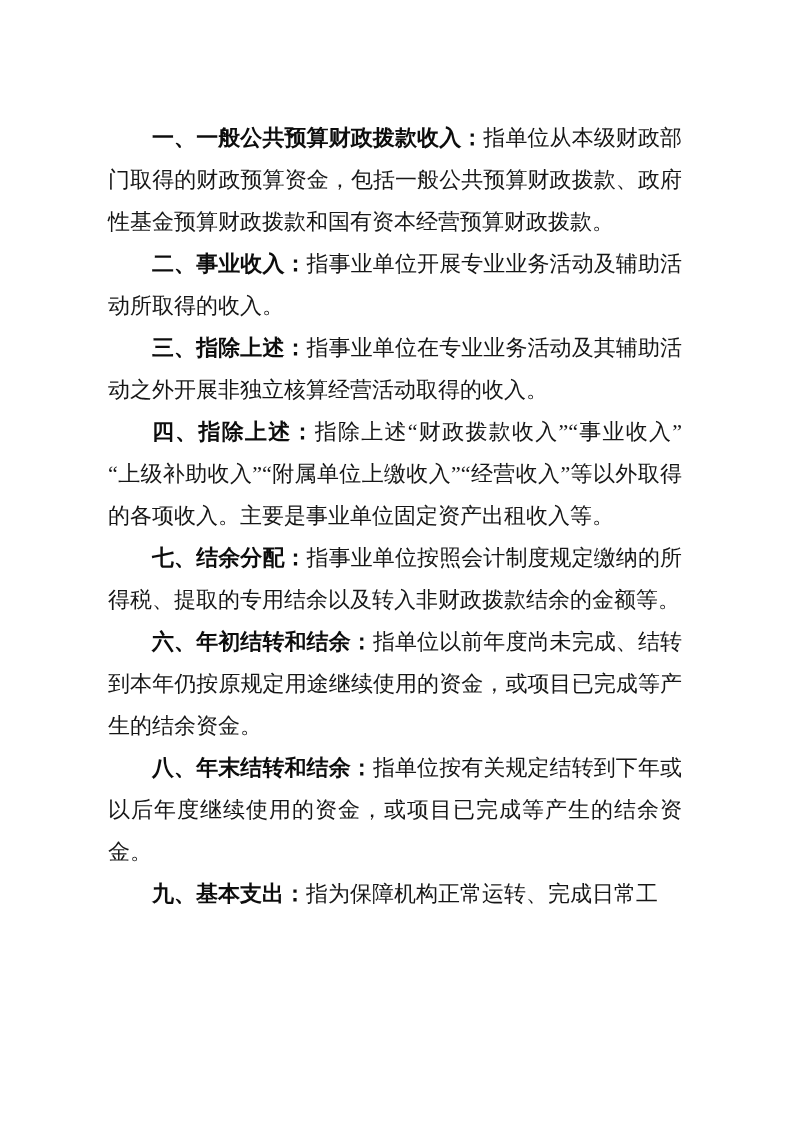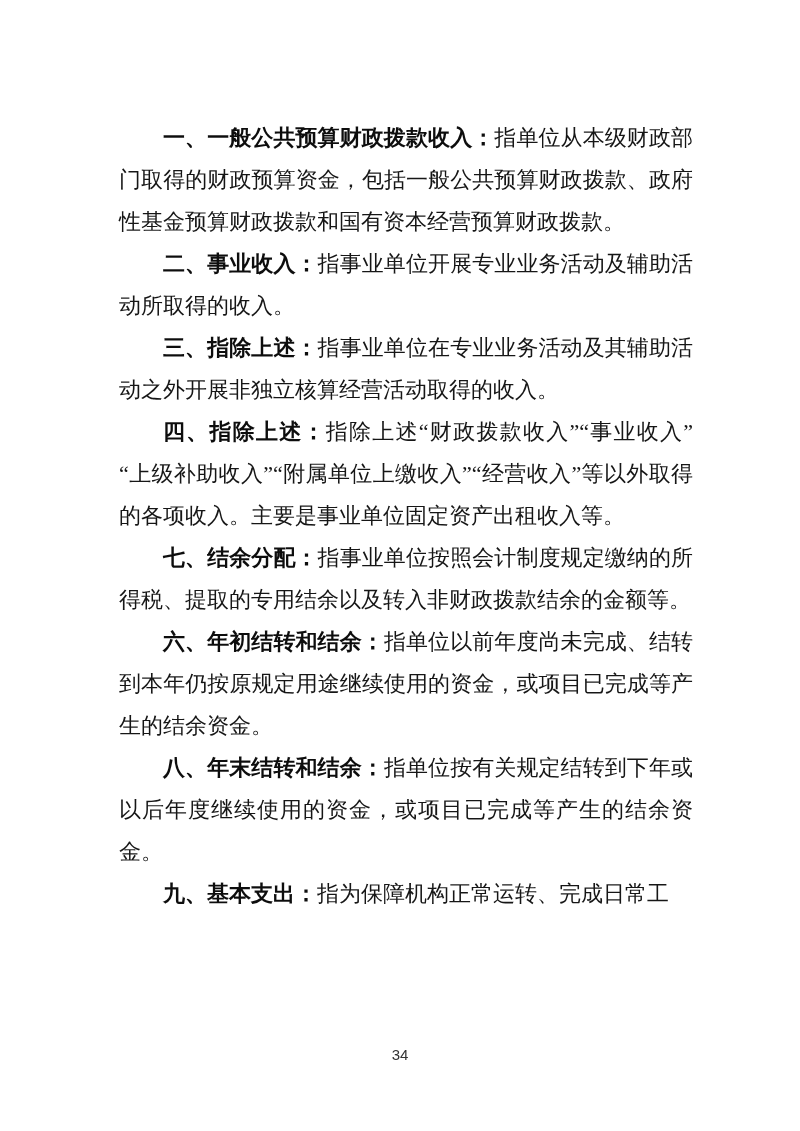--- a/index.html
+++ b/index.html
@@ -10,21 +10,21 @@
   .page {
     position: relative;
     width: 800px;
     height: 1131px;
     background: #ffffff;
     overflow: hidden;
     font-family: "Liberation Serif", "DejaVu Serif", serif;
   }
   .content {
     position: absolute;
-    left: 119px;
+    left: 108px;
     top: 117px;
     width: 574px;
     font-size: 22px;
     line-height: 42px;
     color: #161616;
     text-align: justify;
   }
   .para {
     margin: 0;
     padding: 0;
@@ -63,16 +63,13 @@
     <p class="para"><span class="term">七、结余分配：</span><span>指事业单位按照会计制度规定缴纳的所得税、提取的专用结余以及转入非财政拨款结余的金额等。</span></p>
 
     <p class="para"><span class="term">六、年初结转和结余：</span><span>指单位以前年度尚未完成、结转到本年仍按原规定用途继续使用的资金，或项目已完成等产生的结余资金。</span></p>
 
     <p class="para"><span class="term">八、年末结转和结余：</span><span>指单位按有关规定结转到下年或以后年度继续使用的资金，或项目已完成等产生的结余资金。</span></p>
 
     <p class="para"><span class="term">九、基本支出：</span><span>指为保障机构正常运转、完成日常工</span></p>
 
   </div>
 
-  <div class="page-footer">
-    <span>34</span>
-  </div>
 </div>
 
 </body></html>

